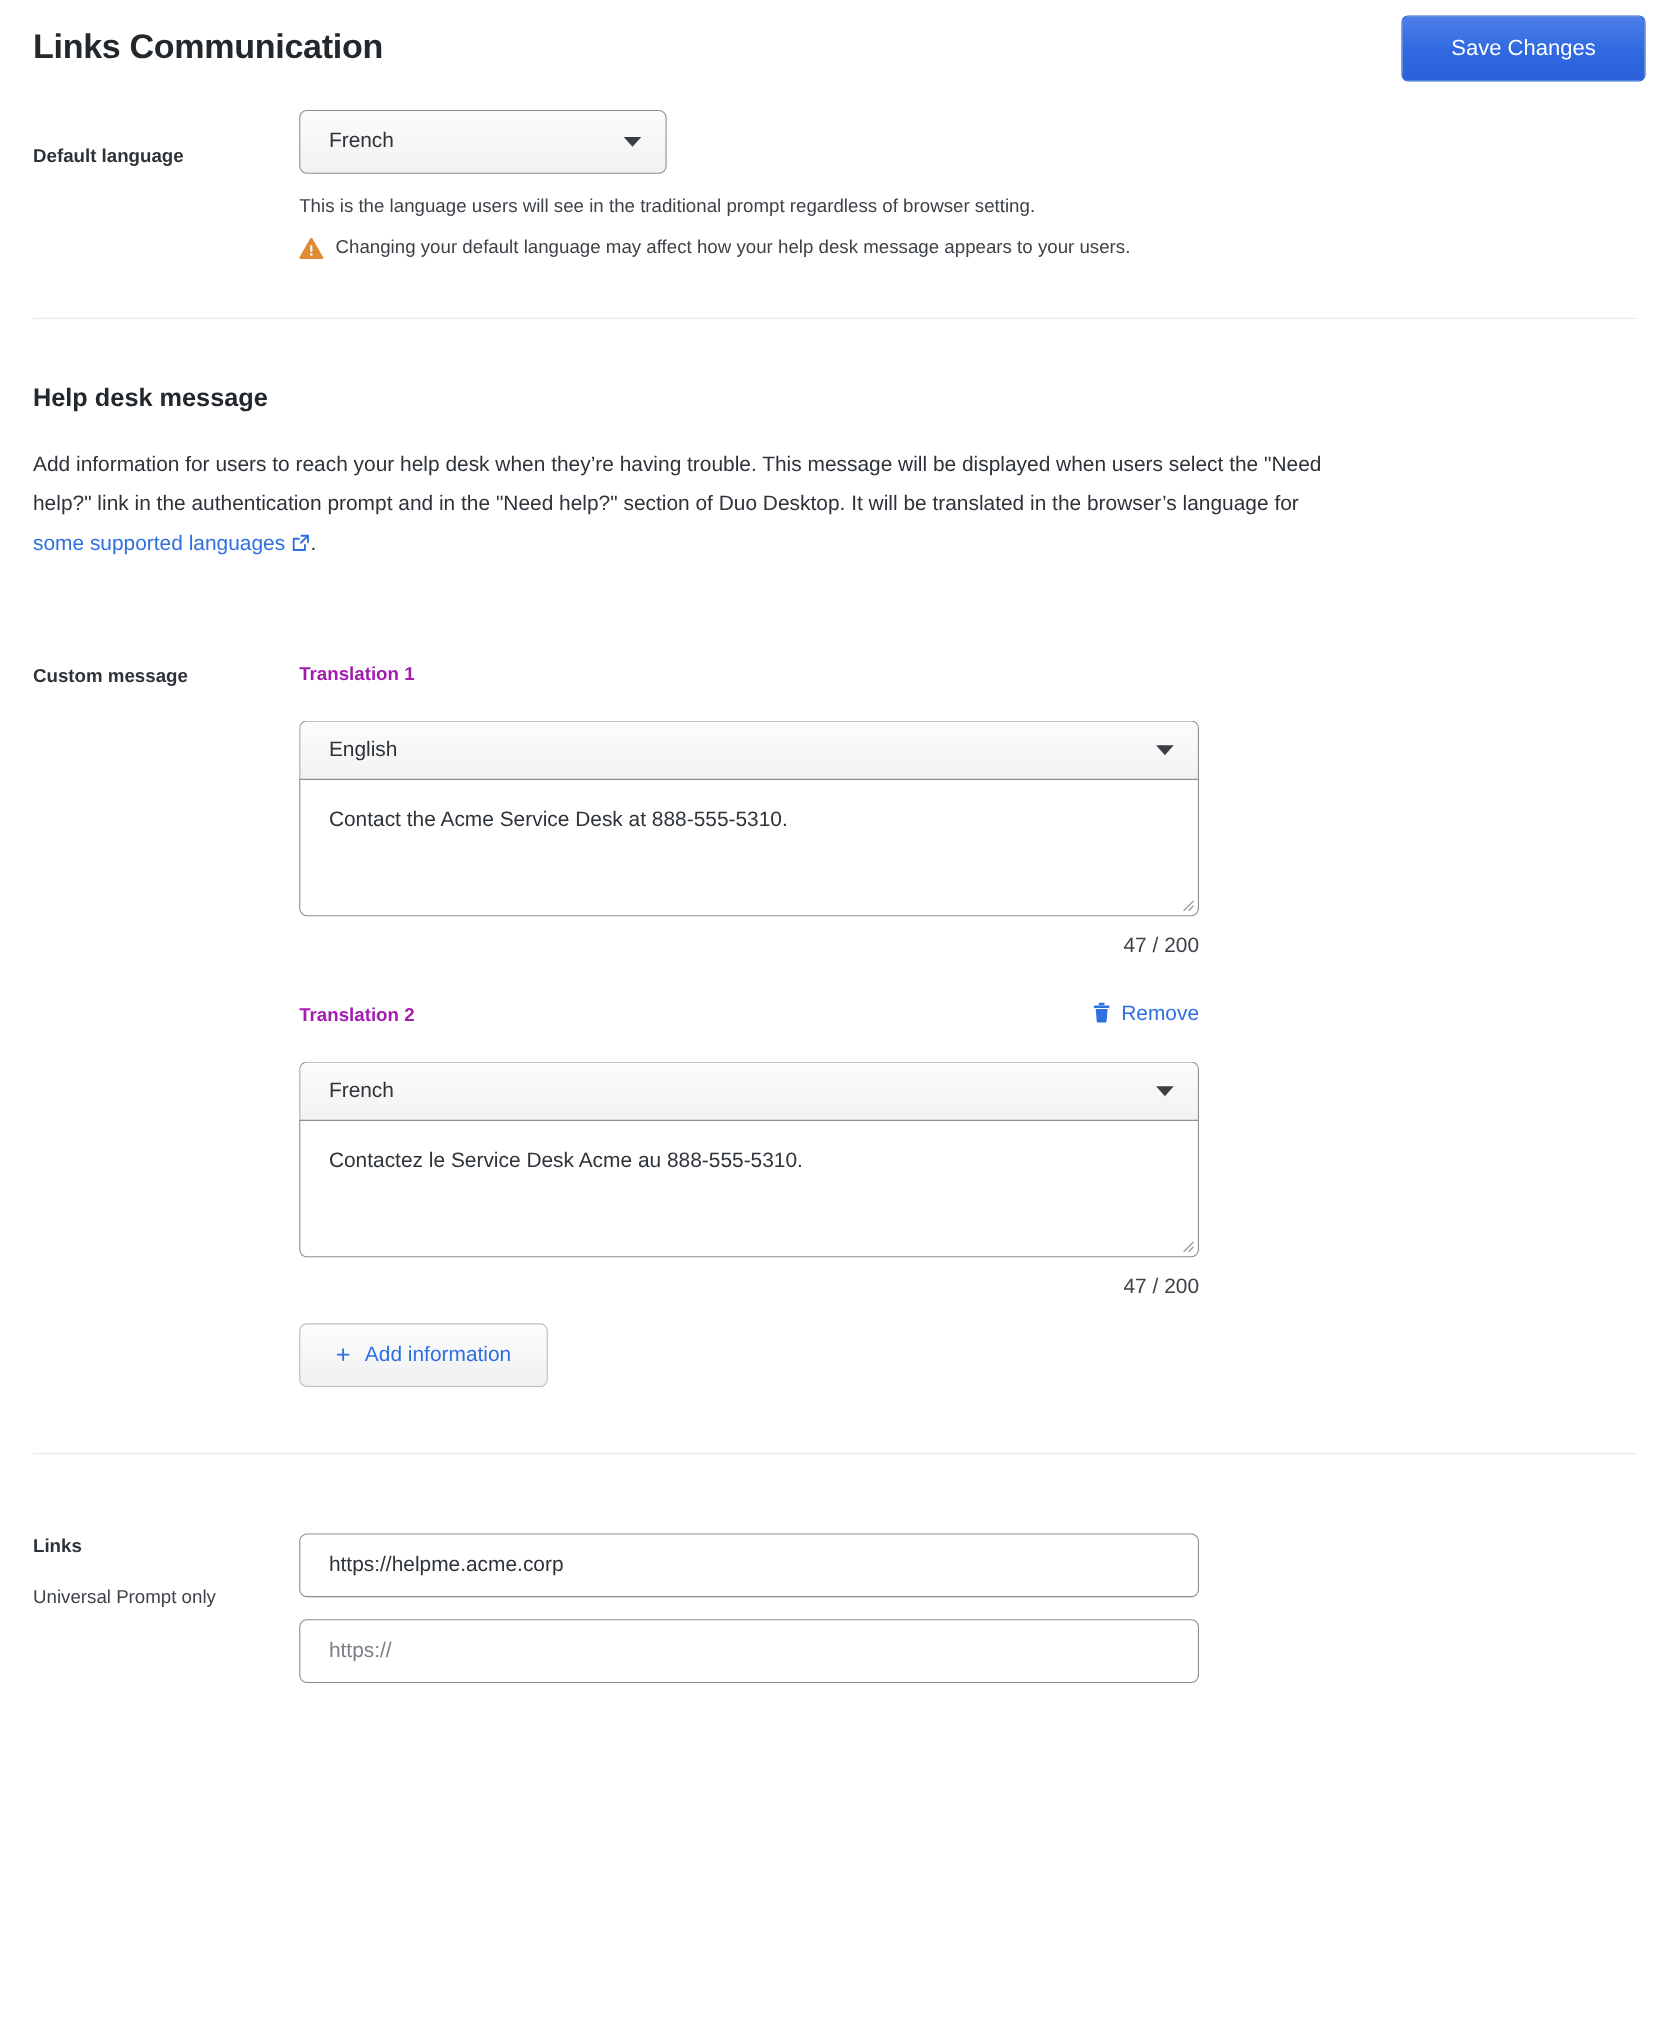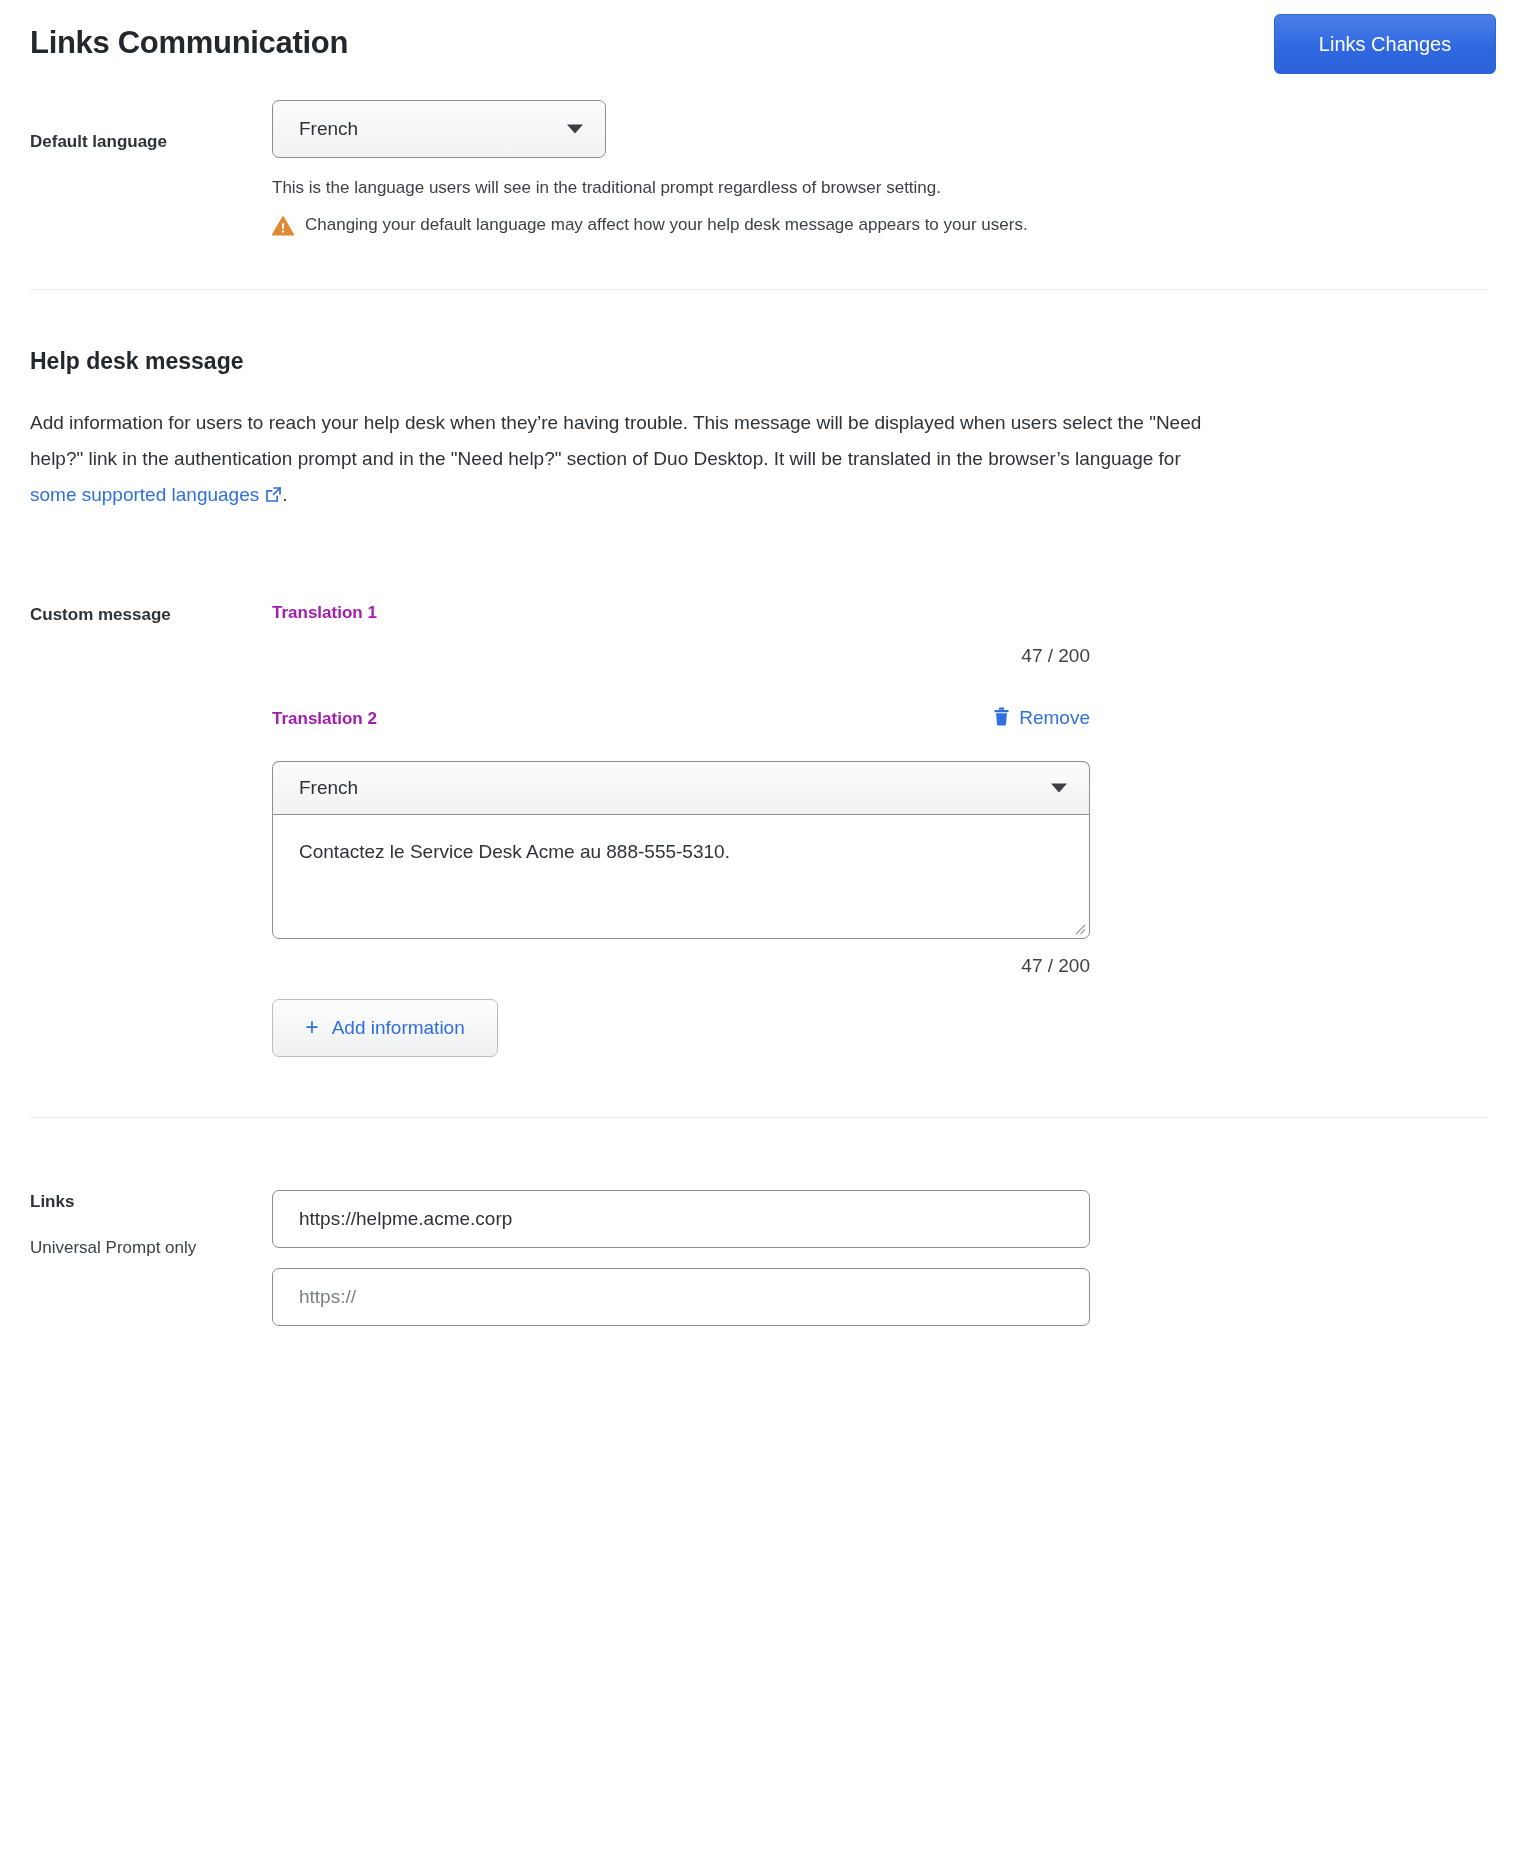--- a/index.html
+++ b/index.html
@@ -256,21 +256,21 @@
     font-size: 17px;
     font-weight: normal;
     color: #3c4248;
   }
 </style>
 </head>
 <body>
 
 <div class="page-header">
   <h1 class="page-title">Links Communication</h1>
-  <button class="save-changes-btn">Links Changes</button>
+  <button class="save-changes-btn">Save Changes</button>
 </div>
 
 <div class="row" style="padding-bottom:48px;">
   <div class="row-label" style="top:32px;">Default language</div>
   <div class="field-col">
     <div class="select-box lang-select">
       <span class="sel-value">French</span>
       <span class="caret"></span>
     </div>
     <div class="helper-text">This is the language users will see in the traditional prompt regardless of browser setting.</div>
@@ -299,20 +299,34 @@
       </svg></span><span>.</span>
 </p>
 
 <div class="row" style="margin-top:88px;">
   <div class="row-label" style="top:2px;">Custom message</div>
   <div class="field-col">
 
     <div>
       <div class="trans-head" style="width:818px;">
         <span class="trans-title">Translation 1</span>
+      </div>
+      <div class="trans-control" style="margin-top:26px;">
+        <div class="select-box trans-select">
+          <span class="sel-value">English</span>
+          <span class="caret"></span>
+        </div>
+        <div class="trans-textarea-wrap">
+          <textarea class="trans-textarea" style="">Contact the Acme Service Desk at 888-555-5310.</textarea>
+          <span class="resize-handle">
+            <svg width="14" height="14" viewBox="0 0 14 14" aria-hidden="true">
+              <path d="M13 4 L4 13 M13 8.5 L8.5 13" stroke="#9aa0a6" stroke-width="1.3" fill="none"></path>
+            </svg>
+          </span>
+        </div>
       </div>
       <div class="char-count">47 / 200</div>
     </div>
 
     <div style="margin-top:42px;">
       <div class="trans-head" style="width:818px;">
         <span class="trans-title">Translation 2</span>
         <button class="remove-btn">
           <span>
             <svg width="17" height="19" viewBox="0 0 17 19" aria-hidden="true">

